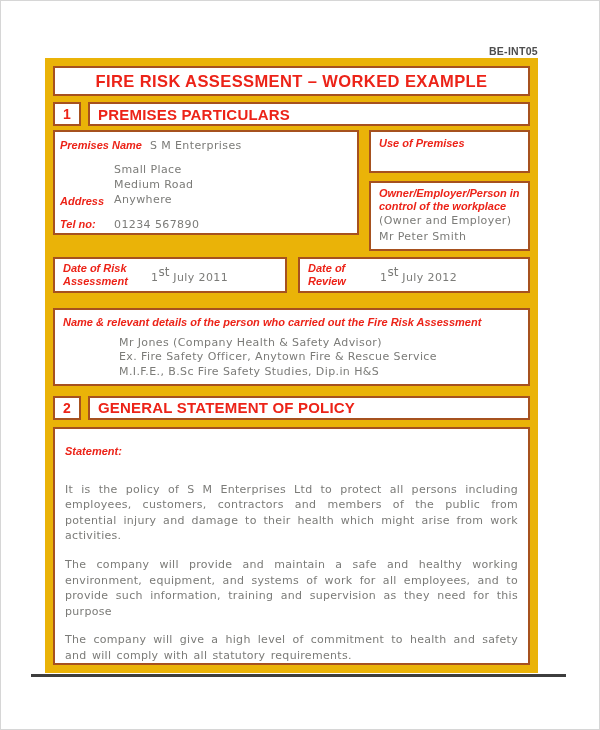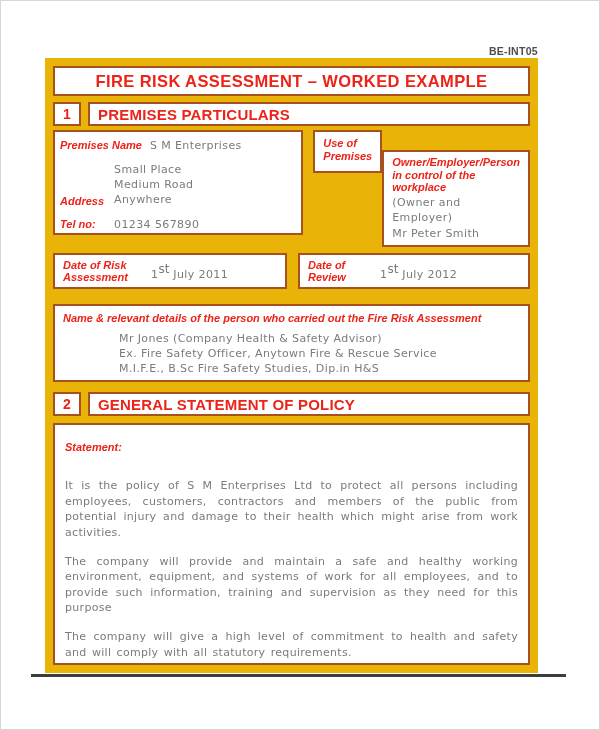--- a/index.html
+++ b/index.html
@@ -85,24 +85,24 @@
     width: 306px; height: 105px;
     padding: 7px 5px;
   }
   .field-row { display: flex; align-items: flex-start; }
   .field-row .flabel { flex: 0 0 auto; margin-right: 8px; }
   .addr-row { margin-top: 9px; align-items: flex-end; }
   .addr-row .flabel { width: 48px; margin-right: 6px; }
   .tel-row { margin-top: 11px; }
   .tel-row .flabel { width: 44px; margin-right: 10px; }
 
-  .right-col { flex: 1; margin-left: 10px; display: flex; flex-direction: row; }
+  .right-col { flex: 1; margin-left: 10px; display: flex; flex-direction: column; }
   .use-box { height: 43px; padding: 5px 8px; }
   .use-value { text-align: center; margin-top: 1px; }
-  .owner-box { flex: 1; margin-top: 20px; padding: 4px 8px; }
+  .owner-box { flex: 1; margin-top: 8px; padding: 4px 8px; }
   .owner-name { margin-top: 1px; }
   .owner-role { margin-top: 2px; }
 
   .dates-row { display: flex; height: 36px; margin-top: 6px; }
   .date-box { display: flex; align-items: center; padding: 3px 8px; }
   .date-box-a { width: 234px; }
   .date-box-r { flex: 1; margin-left: 11px; }
   .date-lbl { width: 72px; flex: 0 0 auto; }
   .date-lbl-r { width: 56px; }
   .date-val { margin-left: 16px; white-space: nowrap; }

